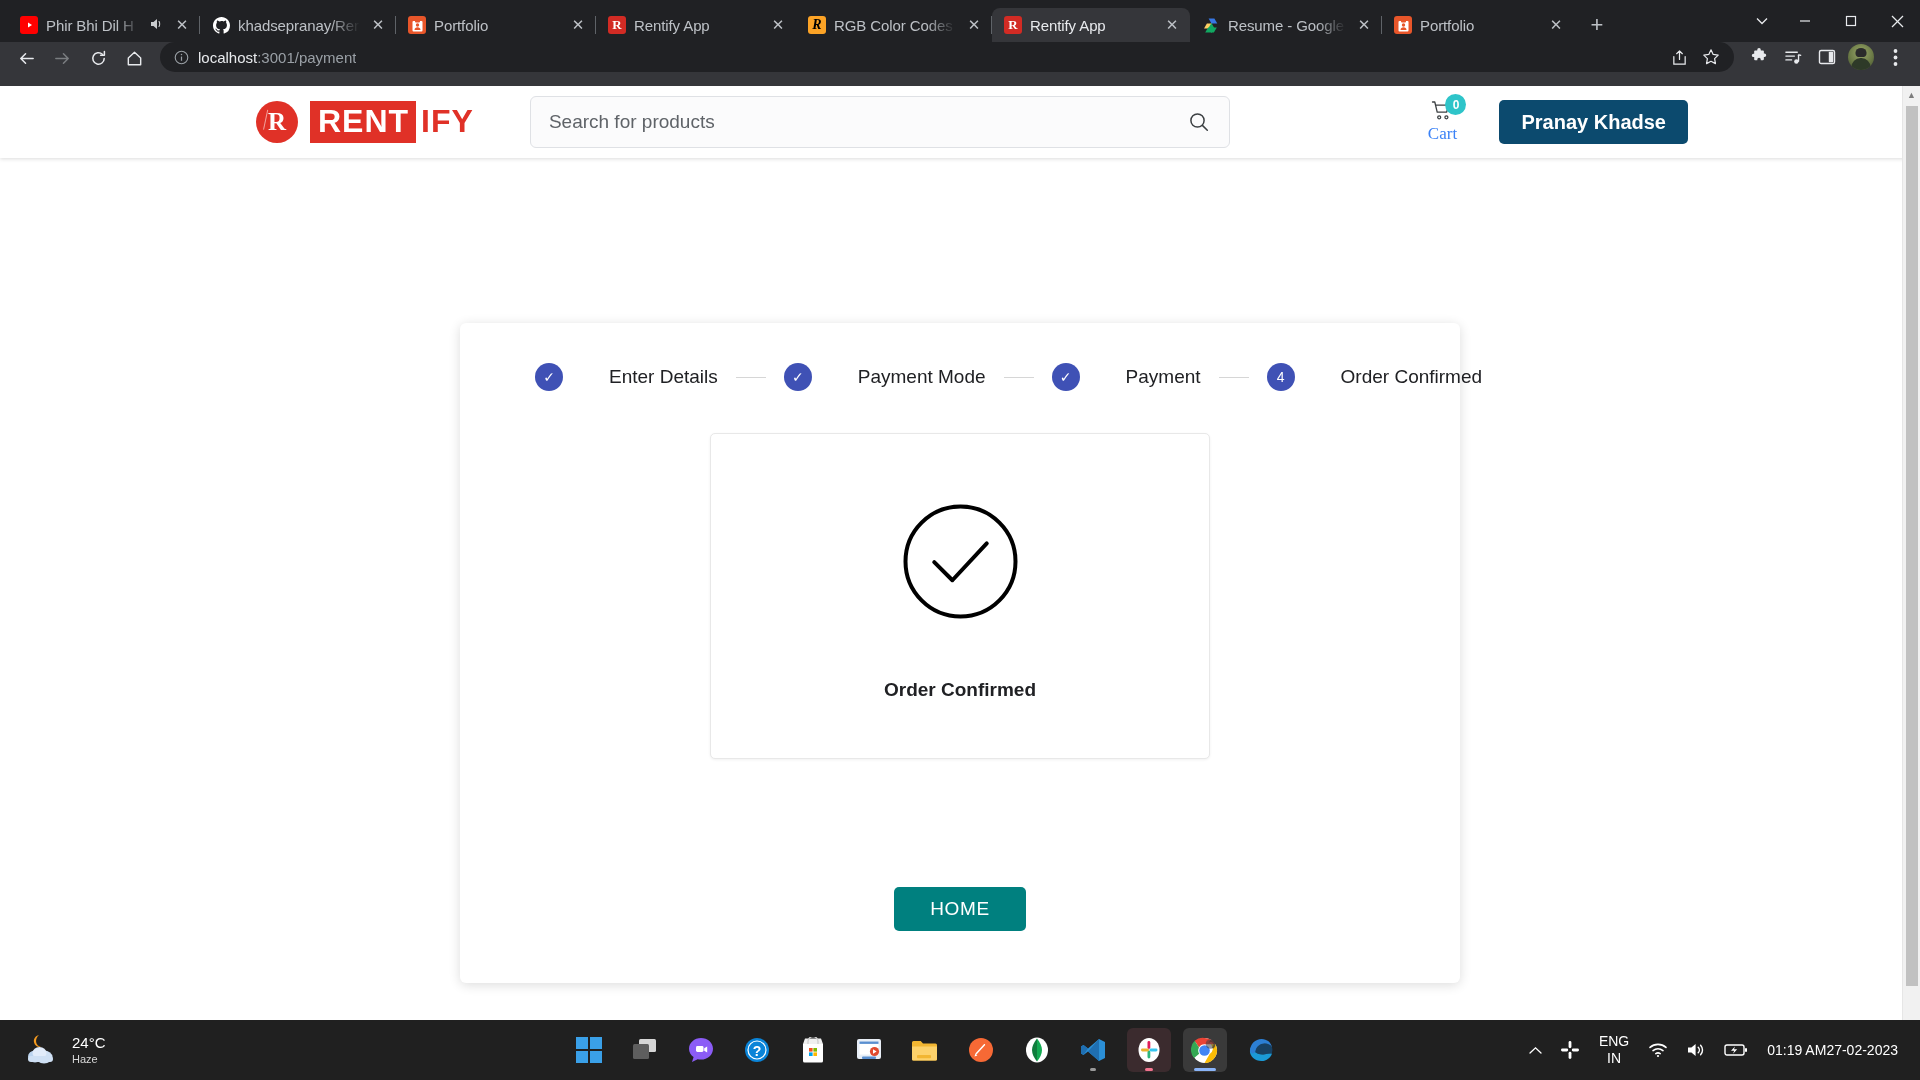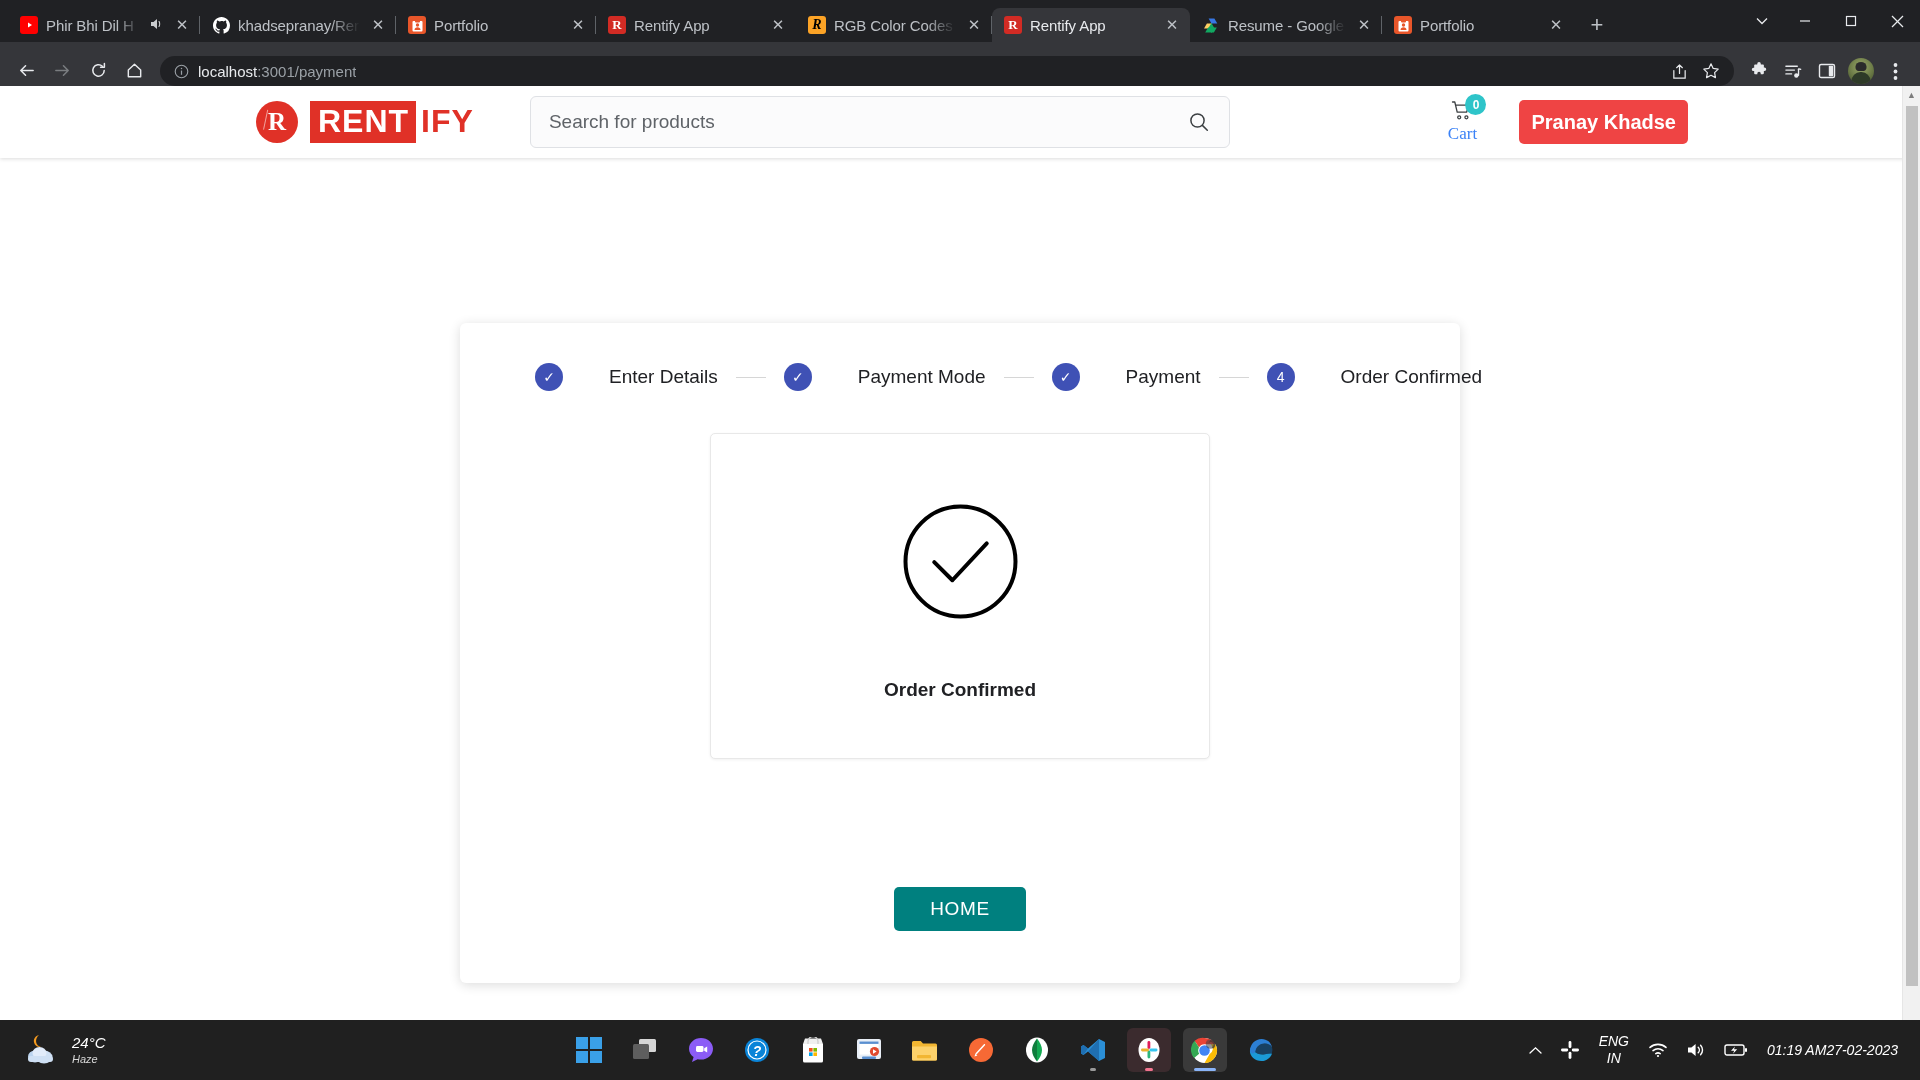--- a/index.html
+++ b/index.html
@@ -56,21 +56,21 @@
     position: absolute; right: 0; top: 0; height: 42px; display: flex; align-items: center;
   }
   .winbtn {
     width: 46px; height: 42px; display: flex; align-items: center; justify-content: center;
     color: #e8eaed; font-size: 14px;
   }
   .winbtn.chev { font-size: 11px; color: #bdc1c6; width: 40px; }
 
   .toolbar {
     height: 44px; background: #35363a;
-    display: flex; align-items: flex-end; gap: 4px; padding: 0 10px;
+    display: flex; align-items: flex-start; gap: 4px; padding: 0 10px;
   }
   .navbtn {
     width: 32px; height: 32px; border-radius: 50%;
     display: flex; align-items: center; justify-content: center;
     color: #e8eaed; flex: 0 0 32px;
   }
   .navbtn.disabled { color: #7a7d80; }
   .omnibox {
     flex: 1 1 auto; height: 30px; background: #202124; border-radius: 16px;
     display: flex; align-items: center; padding: 0 8px 0 12px; margin: 0 6px;
@@ -141,22 +141,22 @@
   .cart { position: relative; display: flex; flex-direction: column; align-items: center; width: 46px; }
   .cart-ico { width: 22px; height: 22px; color: #3c4043; }
   .cart-label { font-size: 17px; color: #3b82f6; margin-top: 2px; font-family: "Liberation Serif", serif; }
   .cart-badge {
     position: absolute; left: 26px; top: -6px; min-width: 21px; height: 21px;
     border-radius: 11px; background: #2ec4c9; color: #ffffff;
     font-size: 12px; font-weight: 700; display: flex; align-items: center; justify-content: center;
     padding: 0 5px;
   }
   .user-btn {
-    background: #ef4444; color: #ffffff; border: none; border-radius: 5px;
-    height: 44px; padding: 0 12px; font-size: 20px; font-weight: 700;
+    background: #0c4a6e; color: #ffffff; border: none; border-radius: 5px;
+    height: 44px; padding: 0 22px; font-size: 20px; font-weight: 700;
     font-family: "Liberation Sans", sans-serif; white-space: nowrap;
   }
 
   .page-body { padding-top: 0; display: flex; justify-content: center; }
   .checkout-card {
     margin-top: 165px; width: 1000px; min-height: 660px;
     background: #ffffff; border-radius: 6px;
     box-shadow: 0 2px 12px rgba(0,0,0,.14);
     padding: 40px 30px 46px 30px;
     display: flex; flex-direction: column; align-items: center;
@@ -198,21 +198,21 @@
     color: #7d7d7d; font-size: 9px;
   }
   .pg-scroll .thumb {
     position: absolute; left: 3px; top: 20px; width: 12px; height: 880px;
     background: #c1c1c1; border-radius: 0;
   }
 
   
   .taskbar {
     position: absolute; left: 0; top: 1020px; width: 1920px; height: 60px;
-    background: #202020; display: flex; align-items: center; font-style: italic;
+    background: #202020; display: flex; align-items: center;
   }
   .tb-weather { display: flex; align-items: center; gap: 12px; padding-left: 22px; width: 330px; }
   .weather-ico { width: 38px; height: 38px; position: relative; flex: 0 0 38px; }
   .weather-txt { display: flex; flex-direction: column; line-height: 1.25; }
   .weather-txt .t { color: #ffffff; font-size: 15px; }
   .weather-txt .c { color: #d8d8d8; font-size: 11px; }
 
   .tb-center { flex: 1 1 auto; display: flex; align-items: center; justify-content: center; gap: 12px; }
   .tb-app {
     width: 44px; height: 44px; border-radius: 6px;

